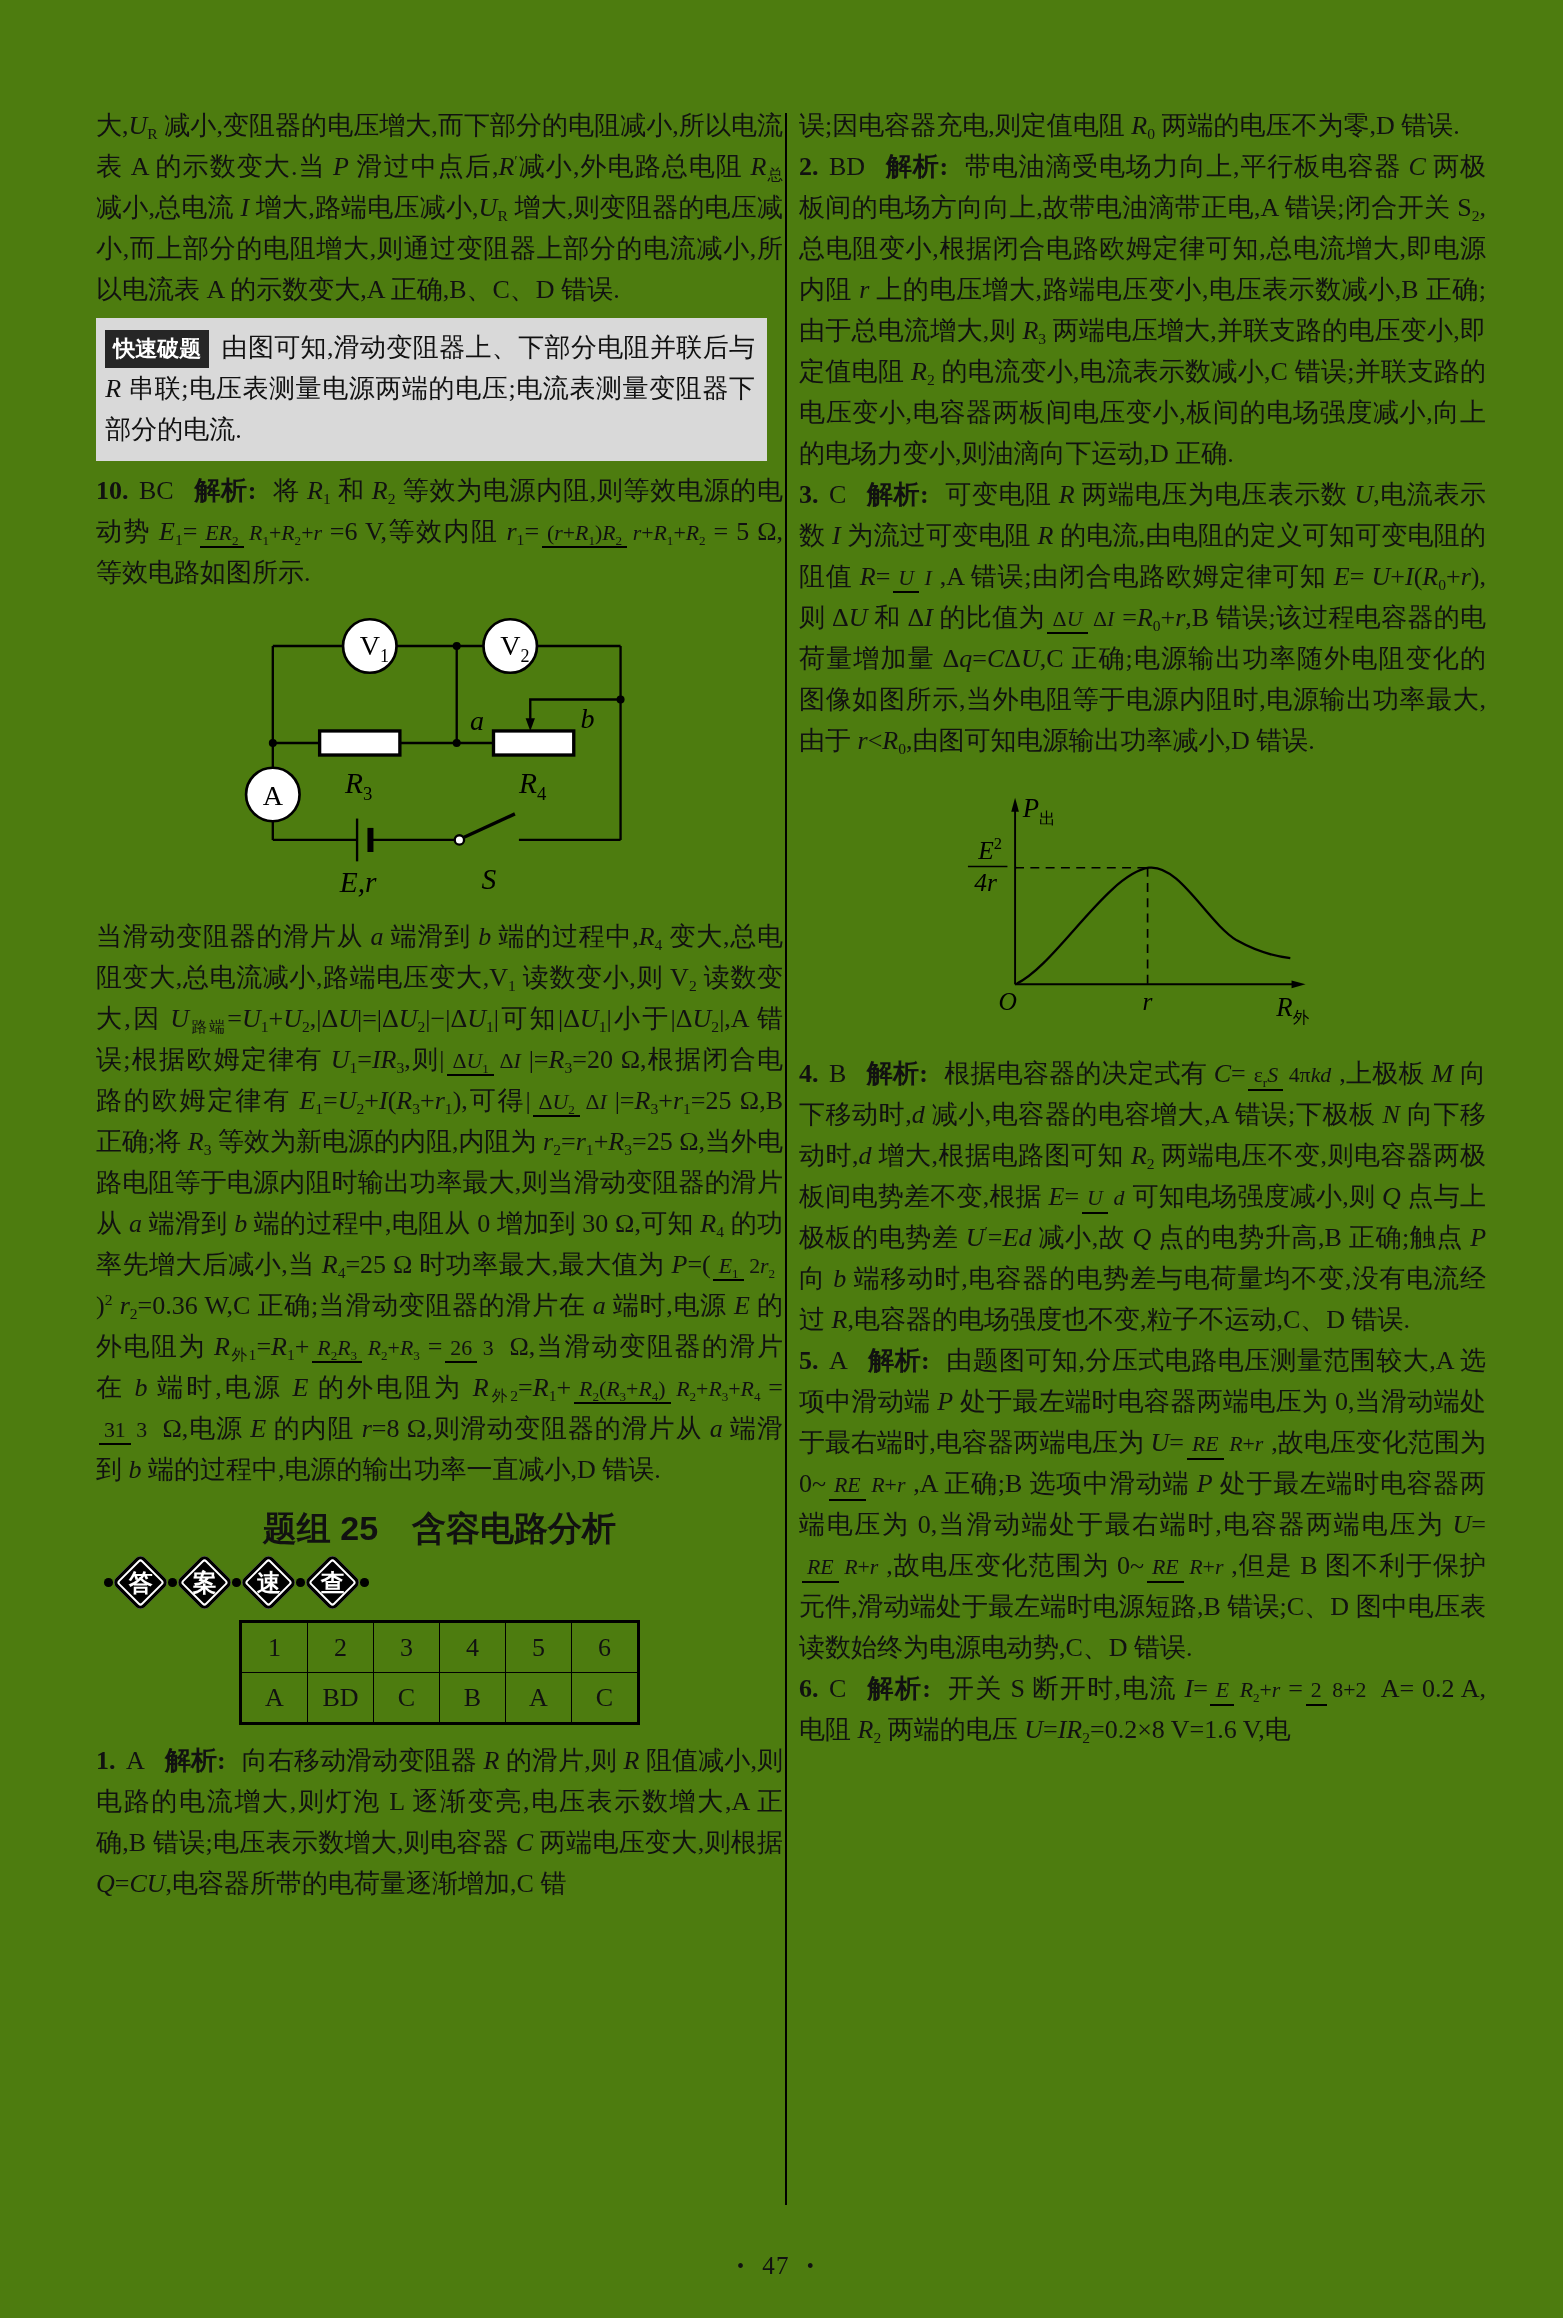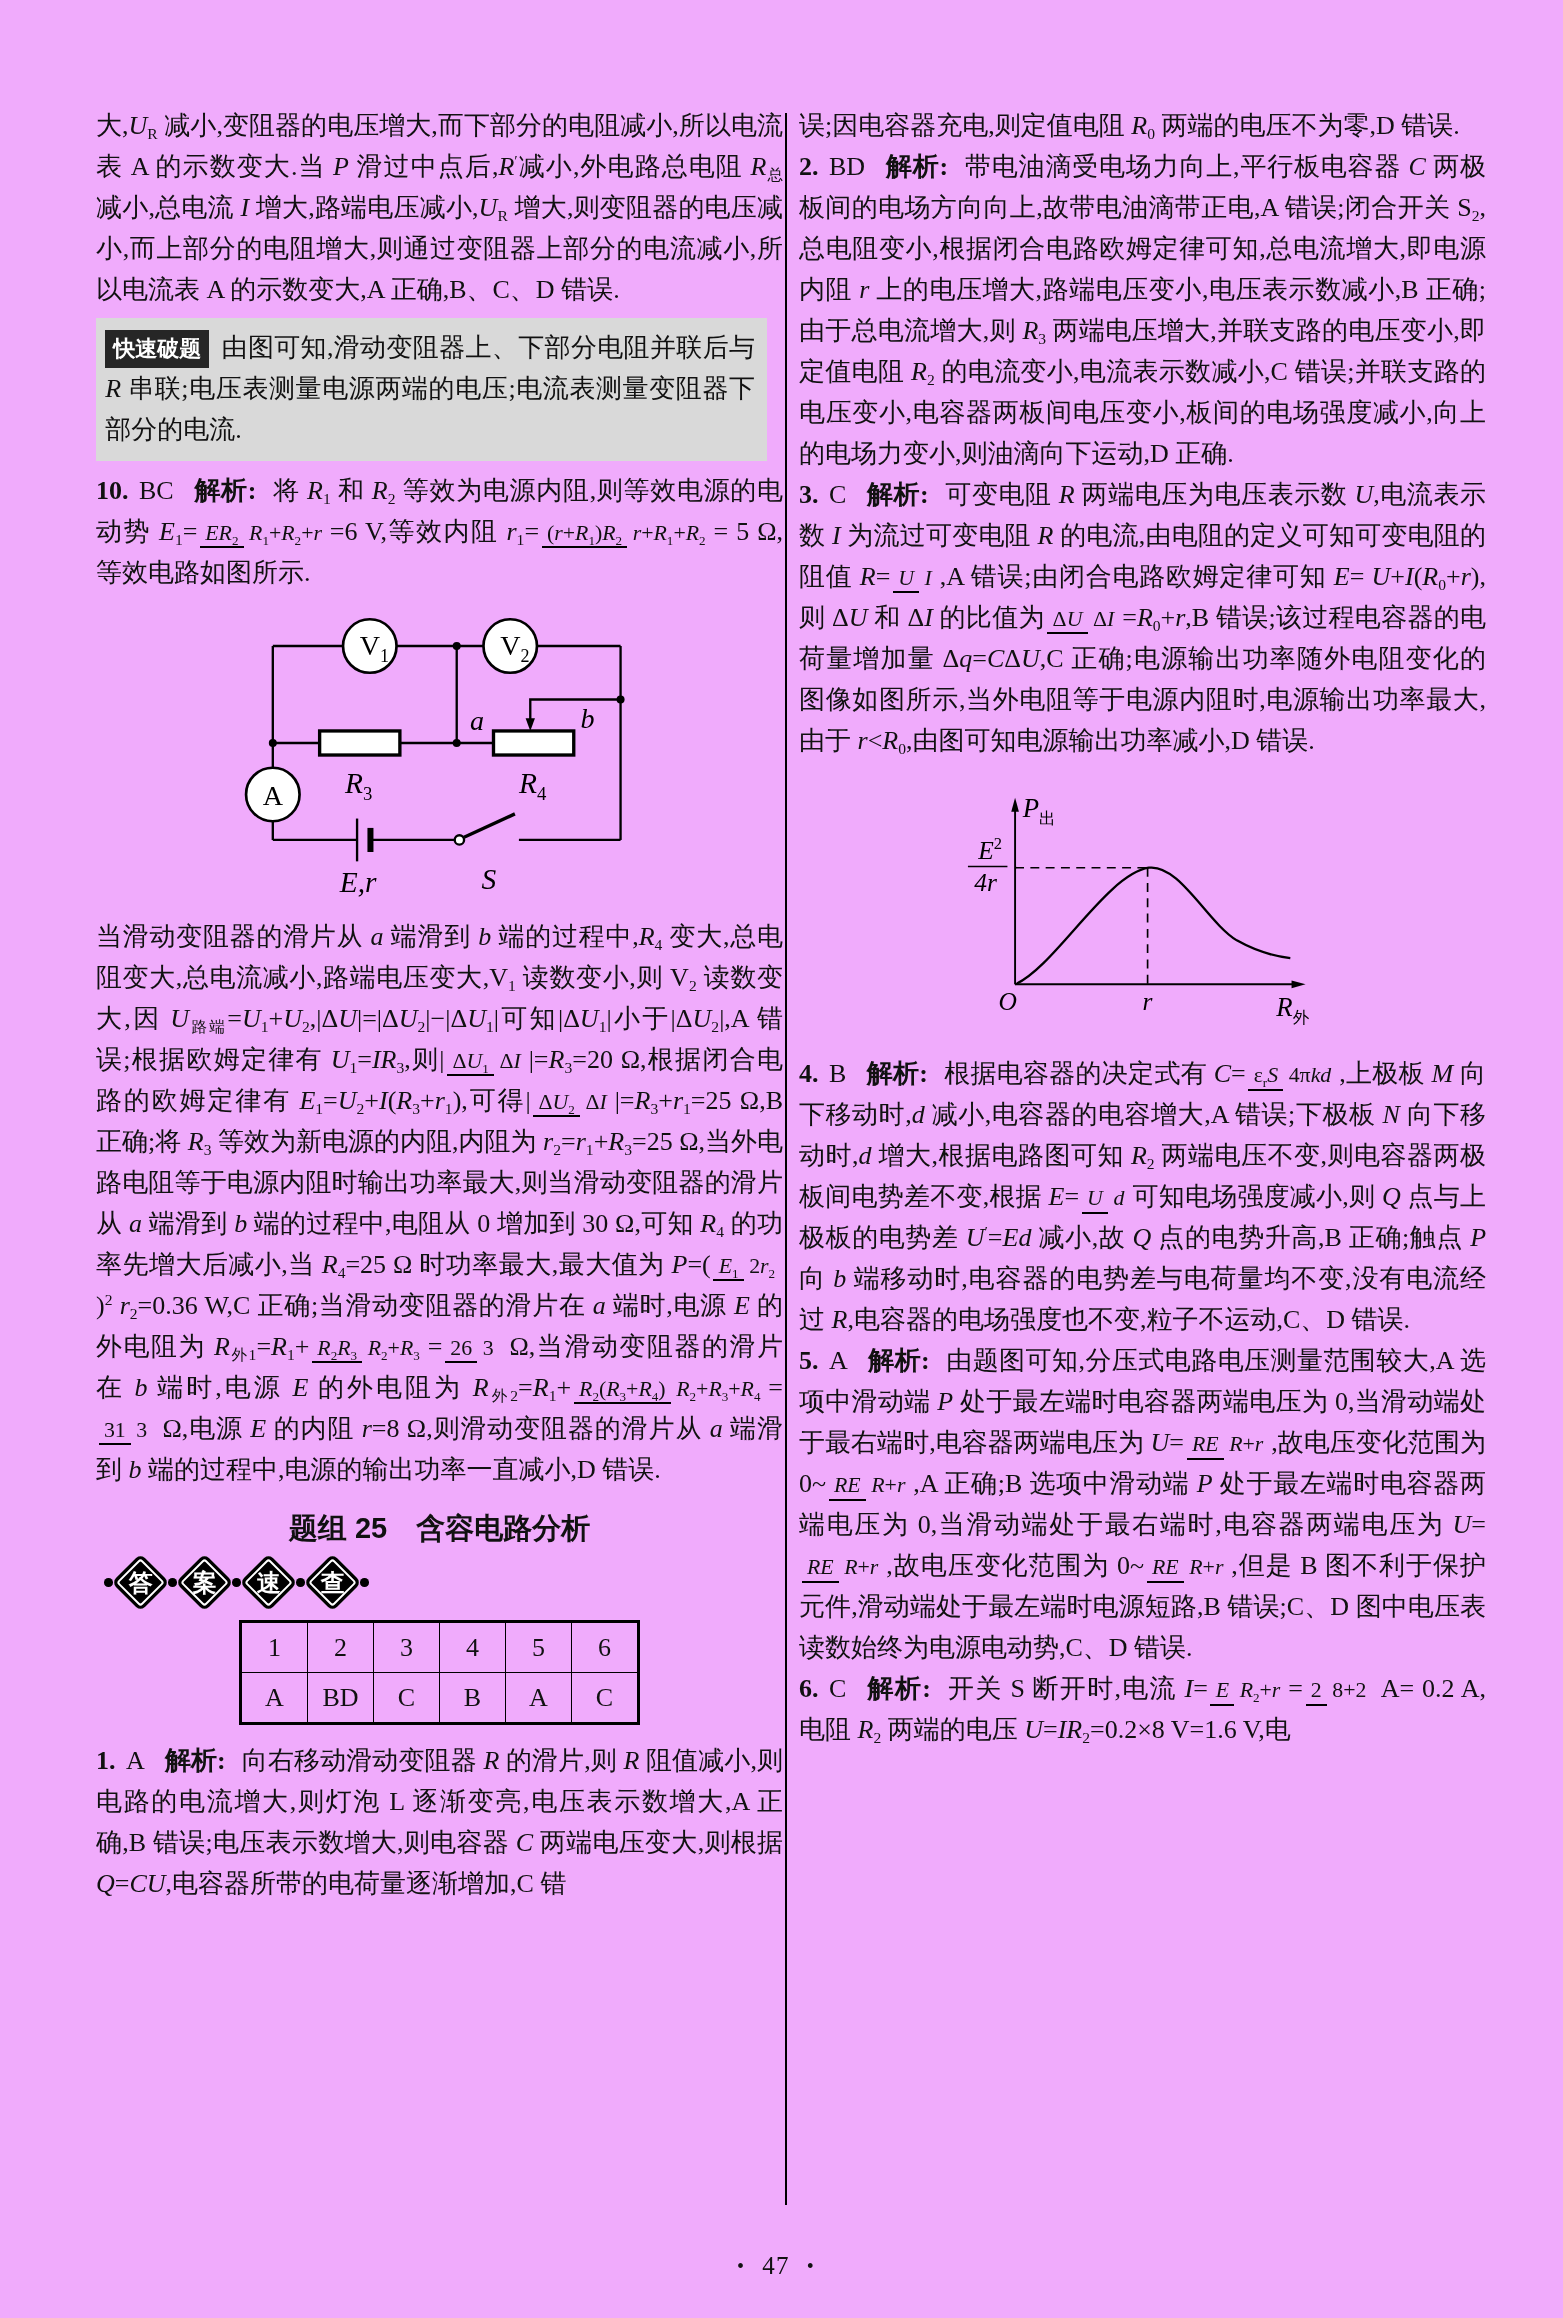--- a/index.html
+++ b/index.html
@@ -1,37 +1,37 @@
 <!DOCTYPE html>
 <html style="font-size:10.5px"><head>
 <meta charset="utf-8">
 <style>
   html,body{margin:0;padding:0;background:#e8e8e8;}
-  .page{position:relative;width:1564px;height:2319px;background:#f0abfc;overflow:hidden;
+  .page{position:relative;width:1564px;height:2319px;background:#4d7c0f;overflow:hidden;
         font-family:"Liberation Serif","DejaVu Serif",serif;color:#111;font-size:26px;line-height:41px;}
   .col{position:absolute;top:105px;width:687px;height:2151px;overflow:hidden;text-align:justify;}
   .col-left{left:96px;}
   .col-right{left:799px;}
   .divider{position:absolute;left:785px;top:113px;width:2px;height:2092px;background:#000;}
   p{margin:0;}
   i{font-style:italic;}
   sub{font-size:60%;vertical-align:-0.35em;line-height:0;}
   sup{font-size:60%;vertical-align:0.55em;line-height:0;}
   .frac{display:inline-flex;flex-direction:row;vertical-align:middle;text-align:center;
         font-size:84%;line-height:1.22;margin:1.3px 2.6px;}
   .frac .num{padding:0 5.3px;border-bottom:2px solid #000;display:block;}
   .frac .den{padding:0 5.3px;display:block;}
   .item .qnum{font-weight:bold;margin-right:10.5px;}
   .item .ans{margin-right:20px;}
   .jiexi{font-family:Liberation Serif, serif;font-weight:bold;margin-right:16px;}
   .tipbox{background:#d9d9d9;padding:9.2px 12px 10.5px 9.2px;margin:8px 16px 9.2px 0;}
   .tiplabel{display:inline-block;background:#262626;color:#fff;font-family:"Liberation Sans","DejaVu Sans",sans-serif;
             font-weight:bold;font-size:22px;line-height:38px;padding:0 8px;margin-right:12px;}
   .heading{text-align:center;font-family:"Liberation Sans","DejaVu Sans",sans-serif;
-           font-weight:bold;font-size:29px;margin:17px 0 13px;line-height:42px;}
+           font-weight:bold;font-size:34px;margin:17px 0 13px;line-height:42px;}
   .badge{display:flex;align-items:center;margin:5.3px 0 17px 1.3px;}
   .badge-dot{width:8.6px;height:8.6px;background:#000;border-radius:50%;margin:0 7.2px;flex:none;}
   .diamond{width:41px;height:41px;background:#000;transform:rotate(45deg);border-radius:6.6px;
            display:flex;align-items:center;justify-content:center;flex:none;
            box-shadow:inset 0 0 0 3.3px #000,inset 0 0 0 5.3px #fff;}
   .diamond span{transform:rotate(-45deg);color:#fff;font-weight:bold;font-size:24px;
                 font-family:"Liberation Sans","DejaVu Sans",sans-serif;}
   table.answer-table{border-collapse:collapse;margin:4px auto 14.5px;border:3.3px solid #000;}
   table.answer-table td{border:1.6px solid #000;width:65px;height:49px;text-align:center;
                         font-size:26px;padding:0;}

